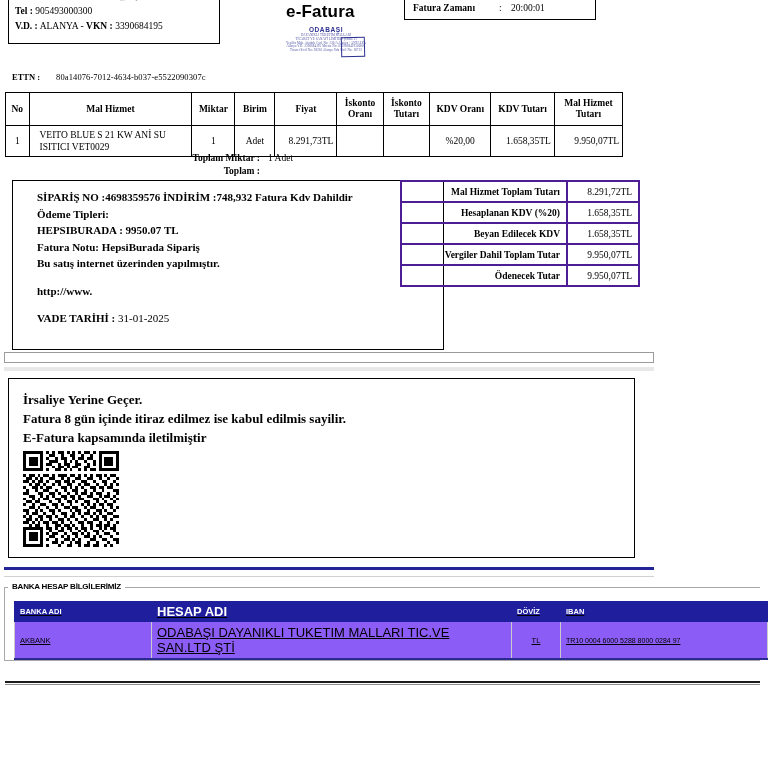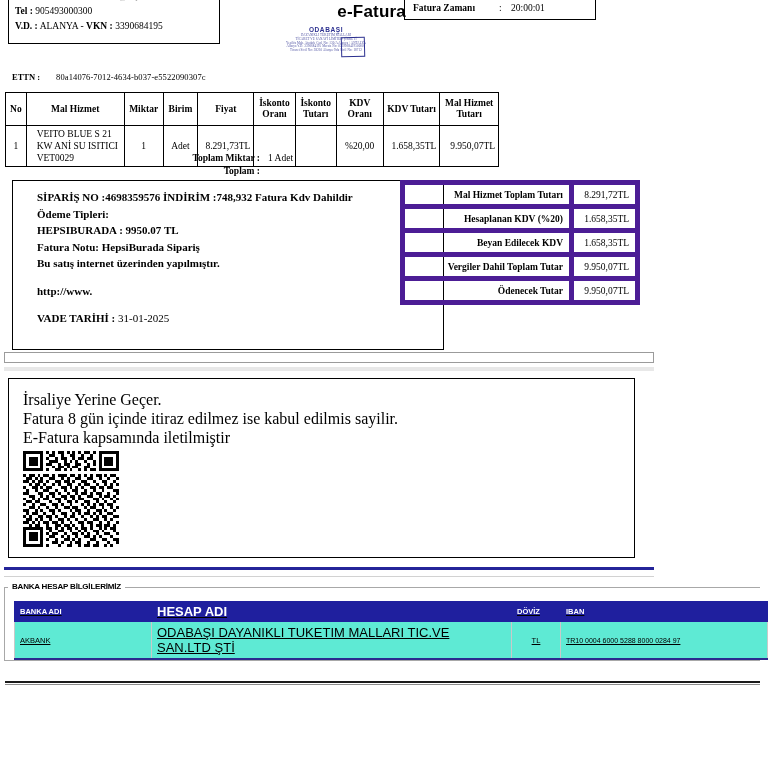--- a/index.html
+++ b/index.html
@@ -26,21 +26,21 @@
     box-sizing: border-box;
     padding: 2px 6px 0 6px;
     overflow: hidden;
   }
   .seller-line { font-size: 9.5px; line-height: 15px; white-space: nowrap; }
   .seller-line b { font-weight: bold; }
   .seller-line.faint { color: #9a9a9a; font-size: 9px; }
 
   .efatura-title {
     position: absolute; left: 286px; top: 2px;
-    width: 120px; text-align: right;
+    width: 120px; text-align: left;
     font-family: "Liberation Sans", sans-serif;
     font-size: 17px; font-weight: bold; letter-spacing: .2px;
   }
   .stamp {
     position: absolute; left: 285px; top: 26px;
     width: 82px; height: 34px;
     color: #2b2f8f;
     text-align: center;
     overflow: hidden;
   }
@@ -78,21 +78,21 @@
     position: absolute; left: 12px; top: 72px;
     font-size: 8.5px;
   }
   .ettn b { font-weight: bold; margin-right: 16px; }
   .ettn .val { letter-spacing: .1px; }
 
   
   table { border-collapse: collapse; }
   .items {
     position: absolute; left: 5px; top: 92px;
-    width: 494px;
+    width: 618px;
     font-size: 9.5px;
   }
   .items th, .items td {
     border: 1px solid #000;
     padding: 2px 3px;
     vertical-align: middle;
   }
   .items th {
     font-weight: bold; text-align: center; line-height: 11px;
     height: 28px;
@@ -121,21 +121,21 @@
   .notes .b { font-weight: bold; }
   .notes .gap { height: 11px; }
 
   
   .summary {
     position: absolute; left: 400px; top: 180px;
     width: 240px;
     font-size: 9.5px;
   }
   .summary td {
-    border: 5px solid #4c1d95;
+    border: 2px solid #4c1d95;
     height: 17px;
     padding: 1px 6px;
   }
   .summary td.lbl { text-align: right; font-weight: bold; width: 152px; }
   .summary td.val { text-align: right; }
 
   
   .strip {
     position: absolute; left: 4px; top: 352px;
     width: 650px; height: 11px;
@@ -150,21 +150,21 @@
   }
 
   
   .irsaliye {
     position: absolute; left: 8px; top: 378px;
     width: 627px; height: 180px;
     border: 1.5px solid #000; box-sizing: border-box;
     padding: 11px 14px;
   }
   .irsaliye .line {
-    font-weight: normal; font-size: 16px; line-height: 19px;
+    font-weight: bold; font-size: 13px; line-height: 19px;
   }
   .qr {
     position: absolute; left: 14px; top: 72px;
     width: 96px; height: 96px;
   }
 
   .blue-rule {
     position: absolute; left: 4px; top: 567px;
     width: 650px; height: 3px;
     background: #242499;
@@ -206,21 +206,21 @@
     vertical-align: middle;
   }
   .bank-table th.h-small { font-size: 7.5px; }
   .bank-table th.h-big { font-size: 13px; }
   .bank-table td {
     border: 1px solid #c9c9c9;
     border-bottom: 2px solid #2b2b8f;
     padding: 3px 5px;
     vertical-align: middle;
     height: 30px;
-    background: #5eead4;
+    background: #8b5cf6;
   }
   .bank-table td.c-bank { font-size: 7.5px; width: 126px; }
   .bank-table td.c-name { font-size: 13px; line-height: 15px; }
   .bank-table td.c-cur  { font-size: 7.5px; width: 38px; text-align: center; }
   .bank-table td.c-iban { font-size: 7px; }
 
   .footer-rule {
     position: absolute; left: 5px; top: 681px;
     width: 755px; height: 2px;
     background: #1b1b1b;

